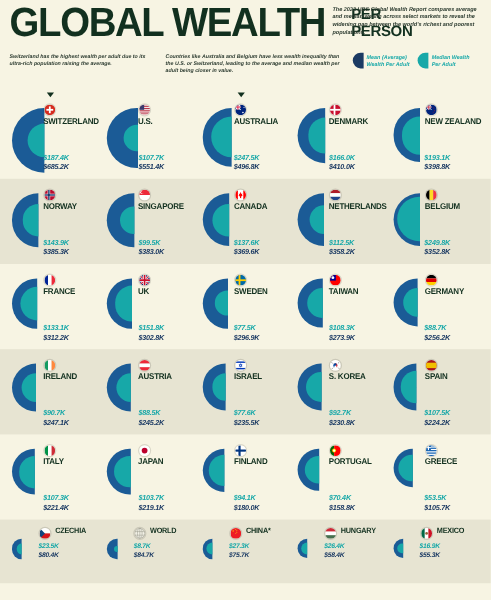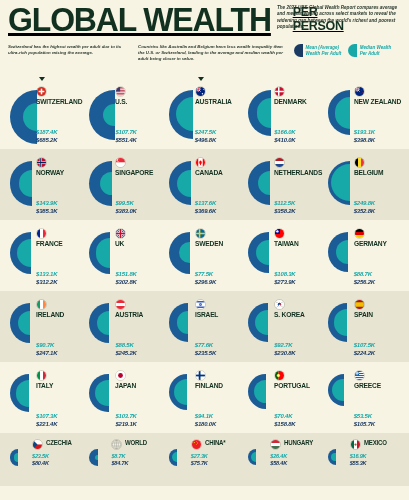--- a/index.html
+++ b/index.html
@@ -5,21 +5,21 @@
   * { box-sizing: border-box; margin: 0; padding: 0; }
   html, body {
     width: 409px; height: 500px;
     background: #f7f4e3;
     font-family: "Liberation Sans", sans-serif;
     overflow: hidden;
   }
   #page { position: relative; width: 409px; height: 500px; background: #f7f4e3; }
 
   
-  .header { position: relative; padding: 4px 8px 0 8px; height: 42px; text-decoration: underline; }
+  .header { position: relative; padding: 4px 8px 0 8px; height: 42px; }
   .title-wrap { display: flex; align-items: flex-start; }
   .title-main {
     font-family: "Liberation Sans Narrow", "Liberation Sans", sans-serif;
     font-size: 34px; line-height: 30px; font-weight: 800;
     letter-spacing: -1.2px; color: #12301f;
     transform: scaleX(0.94); transform-origin: left top;
   }
   .title-sub {
     font-family: "Liberation Sans Narrow", "Liberation Sans", sans-serif;
     font-size: 12.5px; line-height: 12px; font-weight: 800;

